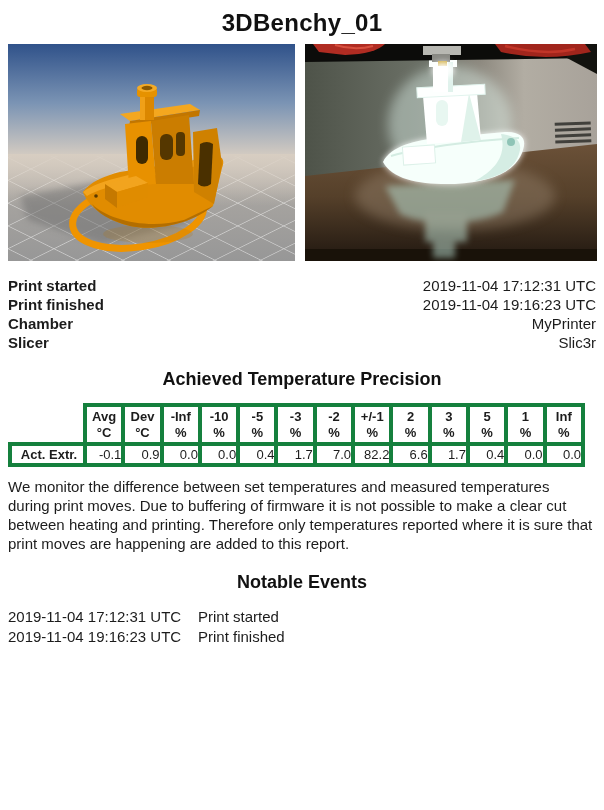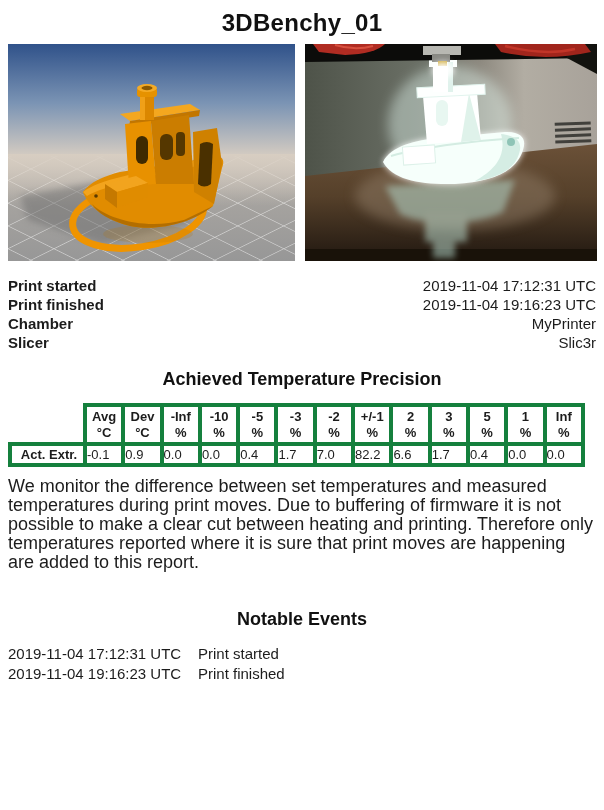--- a/index.html
+++ b/index.html
@@ -11,32 +11,32 @@
   .images-row{display:flex;gap:10px;padding:0 7px 0 8px;height:217px;}
   .images-row svg{display:block;flex:0 0 auto;}
 
   .details{margin:15px 8px 0 8px;}
   .detail-row{display:flex;justify-content:space-between;font-size:15px;line-height:19px;}
   .detail-row .dl{font-weight:700;}
   .detail-row .dv{text-align:right;}
 
   .section-heading{margin:0;text-align:center;font-size:18px;font-weight:700;color:#111;}
   .h-temp{margin-top:17px;}
-  .h-events{margin-top:37px;}
+  .h-events{margin-top:19px;}
 
   table.temp{border-collapse:collapse;table-layout:fixed;width:577px;margin:13px 0 0 8px;font-size:13px;}
   table.temp th,table.temp td{border:4px solid #15803d;padding:0;overflow:hidden;}
   table.temp th.corner{border:none;background:#fff;}
   table.temp thead th{font-weight:700;text-align:center;height:35px;line-height:16px;vertical-align:middle;}
   table.temp thead th .u{font-weight:700;}
   table.temp tbody th{font-weight:700;text-align:center;padding-left:3px;height:17px;font-size:13px;}
-  table.temp td{text-align:left;height:17px;font-weight:400;}
+  table.temp td{text-align:right;height:17px;font-weight:400;}
   table.temp col.lab{width:75px;}
 
-  .desc{margin:10px 8px 0 8px;width:586px;font-size:18px;line-height:19px;}
+  .desc{margin:10px 8px 0 8px;width:586px;font-size:15px;line-height:19px;}
   .desc p{margin:0;}
 
   .events{margin:14px 8px 0 8px;font-size:15px;line-height:19.5px;}
   .event-row{display:flex;}
   .event-row .etime{flex:0 0 190px;}
 </style>
 </head>
 <body>
 
 <div class="page">

